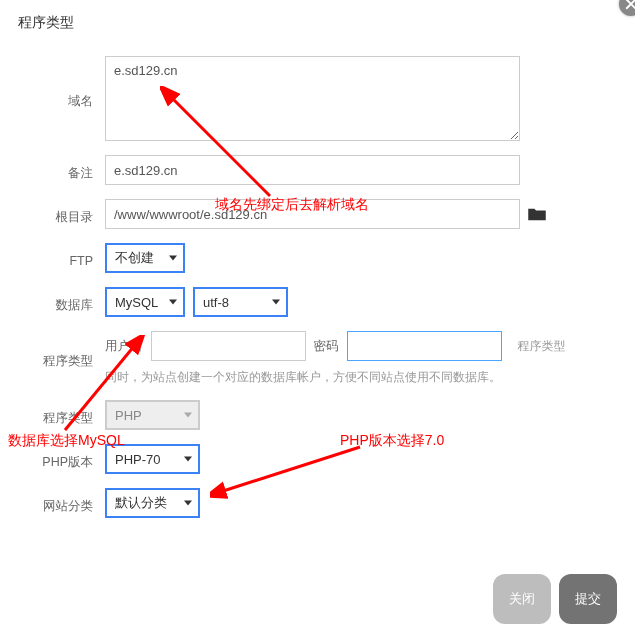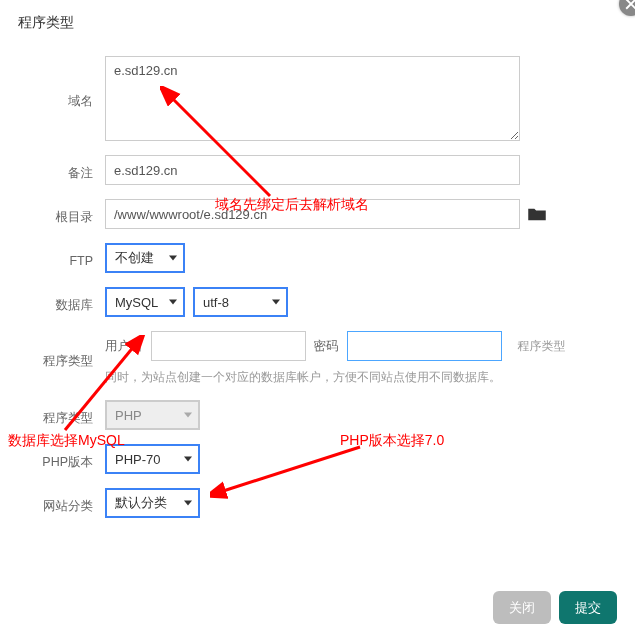--- a/index.html
+++ b/index.html
@@ -21,23 +21,23 @@
 .sel.disabled{background:#eee;color:#888;border-color:#ccc}
 .caret{position:absolute;right:6px;top:50%;transform:translateY(-50%);width:0;height:0;border-left:4px solid transparent;border-right:4px solid transparent;border-top:5px solid #333}
 .sel.disabled .caret{border-top-color:#aaa}
 .sel.w80{width:80px}
 .sel.w95{width:95px}
 .folder-icon{width:18px;height:14px}
 .inline-label{color:#666;font-size:12.5px}
 .hint{color:#999;font-size:12px;margin-left:8px}
 .help{color:#999;font-size:12px;margin-top:0;width:100%}
 .footer{position:absolute;bottom:14px;right:18px;display:flex;gap:8px}
-.btn{height:33px;padding:0 16px;border:none;font-size:13px;cursor:pointer;border-radius:6px}
+.btn{height:50px;padding:0 16px;border:none;font-size:13px;cursor:pointer;border-radius:12px}
 .btn-cancel{background:#bdbdbd;color:#fff}
-.btn-submit{background:#0f766e;color:#fff}
+.btn-submit{background:#737373;color:#fff}
 .anno{position:absolute;color:#f00;font-size:14px;font-weight:400;pointer-events:none}
 .arrow{position:absolute;pointer-events:none}
 </style>
 </head>
 <body>
 
 <div class="modal">
   <div class="close-circle">
     <svg viewBox="0 0 10 10">
         <path d="M1 1 L9 9 M9 1 L1 9" stroke="#fff" stroke-width="1.6"></path>

